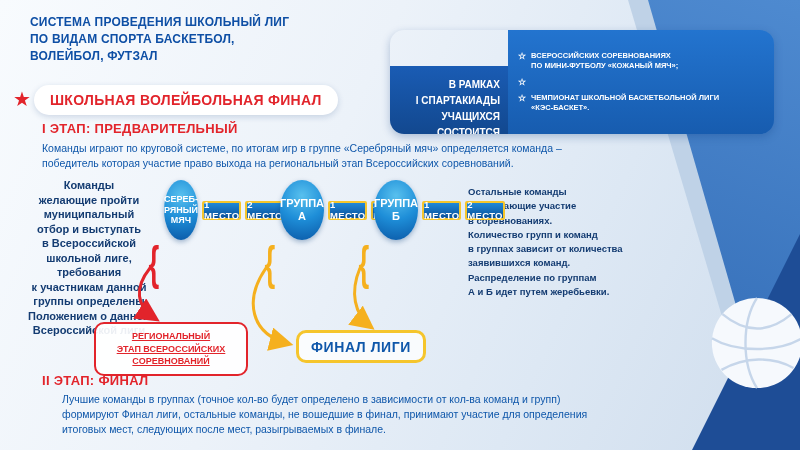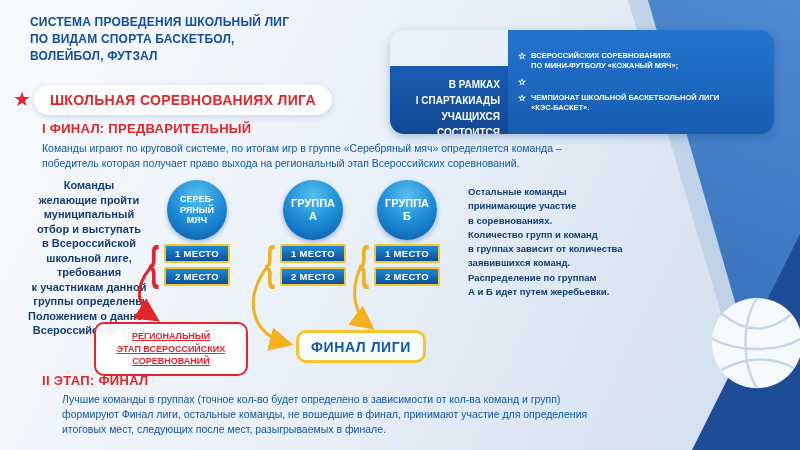--- a/index.html
+++ b/index.html
@@ -46,21 +46,21 @@
   .d-stage1 { left:42px; top:141px; width:724px; }
   .d-stage2 { left:42px; top:392px; width:664px;margin-left:20px; }
 
   
   .left-note { position:absolute; left:22px; top:178px; width:134px; font-size:11px; font-weight:bold;
     color:#143c72; text-align:center; line-height:1.32; white-space:pre-line; }
   .right-note { position:absolute; left:468px; top:185px; width:192px; font-size:9.5px; font-weight:bold;
     color:#143c72; line-height:1.5; white-space:pre-line; }
 
   
-  .group-col { position:absolute; top:180px; width:66px; display:flex; flex-direction:column;
+  .group-col { position:absolute; top:180px; width:66px; display:flex; flex-direction:row;
     align-items:center; gap:4px; }
   .col-silver { left:164px; } .col-a { left:280px; } .col-b { left:374px; }
   .group-circle { width:60px; height:60px; border-radius:50%;
     background:radial-gradient(circle at 50% 26%, #58c0ee 0%, #1e8ed8 48%, #0a57a5 100%);
     color:#fff; font-weight:bold; display:flex; align-items:center; justify-content:center;
     text-align:center; white-space:pre-line; font-size:11px; line-height:1.15;
     box-shadow:0 2px 5px rgba(10,60,120,.35); }
   .group-circle.small { font-size:9px; }
   .place-box { width:66px; height:19px; border:2px solid #f5c52c; border-radius:2px;
     background:linear-gradient(180deg,#2089d8,#0b5099); color:#fff; font-weight:bold;
@@ -99,21 +99,21 @@
     <path d="M3 45 C 28 60, 72 60, 97 45" stroke="#c6d6ea" stroke-width="2.5" fill="none"></path>
     <path d="M50 3 C 34 28, 34 72, 50 97" stroke="#c6d6ea" stroke-width="2.5" fill="none"></path>
     <path d="M14 20 C 38 40, 62 40, 86 20" stroke="#c6d6ea" stroke-width="2.5" fill="none"></path>
     <path d="M13 78 C 38 64, 66 64, 88 76" stroke="#c6d6ea" stroke-width="2.5" fill="none"></path>
   </svg>
 
   <div class="main-title">СИСТЕМА ПРОВЕДЕНИЯ ШКОЛЬНЫЙ ЛИГ
 ПО ВИДАМ СПОРТА БАСКЕТБОЛ,
 ВОЛЕЙБОЛ, ФУТЗАЛ</div>
   <div class="league-star">★</div>
-  <div class="league-pill">ШКОЛЬНАЯ СОРЕВНОВАНИЯХ ЛИГА</div>
+  <div class="league-pill">ШКОЛЬНАЯ ВОЛЕЙБОЛЬНАЯ ФИНАЛ</div>
 
   <div class="info-box">
     <div class="info-left">В РАМКАХ
 I СПАРТАКИАДЫ
 УЧАЩИХСЯ СОСТОИТСЯ
 МУНИЦИПАЛЬНЫЙ
 ЭТАП ВСЕРОССИЙСКИХ
 ПРОЕКТОВ:</div>
     <div class="info-right">
       <div class="info-item">
@@ -125,23 +125,23 @@
         <span class="bullet">☆</span>
       </div>
       <div class="info-item">
         <span class="bullet">☆</span>
         <span>ЧЕМПИОНАТ ШКОЛЬНОЙ БАСКЕТБОЛЬНОЙ ЛИГИ
 «КЭС-БАСКЕТ».</span>
       </div>
     </div>
   </div>
 
-  <div class="stage-heading h-stage1">I ФИНАЛ: ПРЕДВАРИТЕЛЬНЫЙ</div>
+  <div class="stage-heading h-stage1">I ЭТАП: ПРЕДВАРИТЕЛЬНЫЙ</div>
   <div class="stage-desc d-stage1">Команды играют по круговой системе, по итогам игр в группе «Серебряный мяч» определяется команда –
-победитель которая получает право выхода на региональный этап Всероссийских соревнований.</div>
+победитель которая участие право выхода на региональный этап Всероссийских соревнований.</div>
 
   <div class="left-note">Команды
 желающие пройти
 муниципальный
 отбор и выступать
 в Всероссийской
 школьной лиге,
 требования
 к участникам данной
 группы определены

